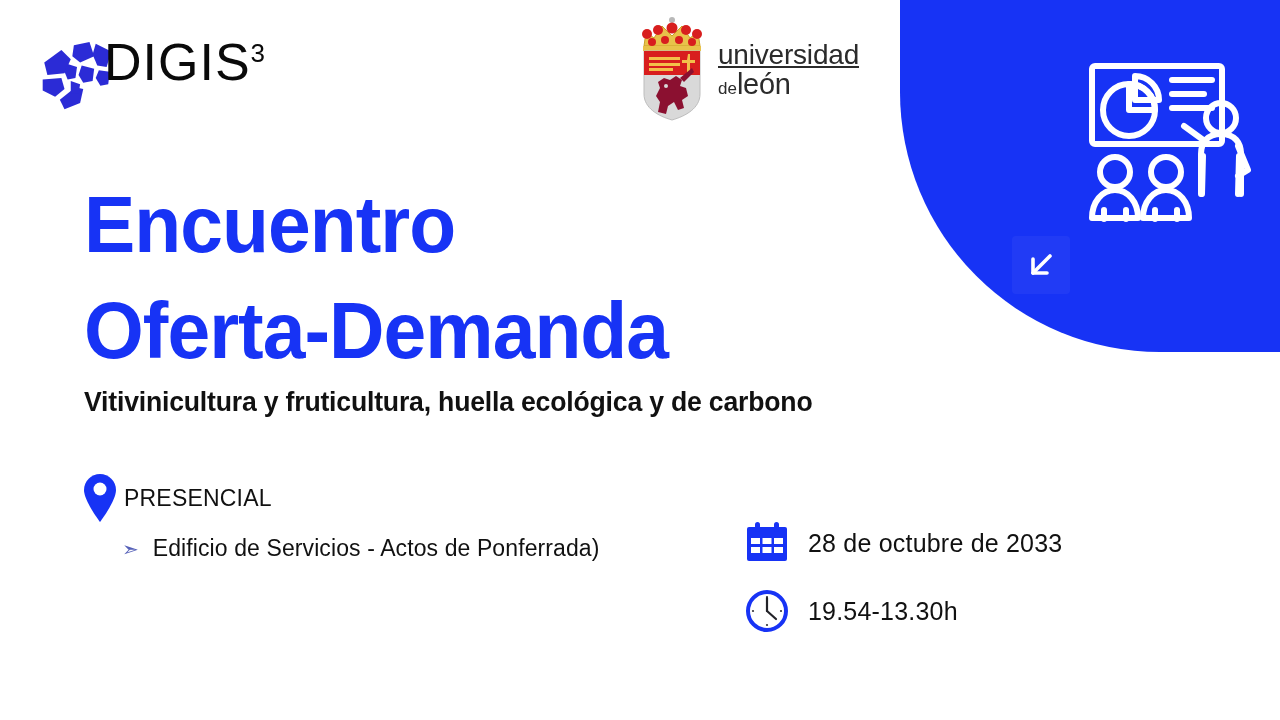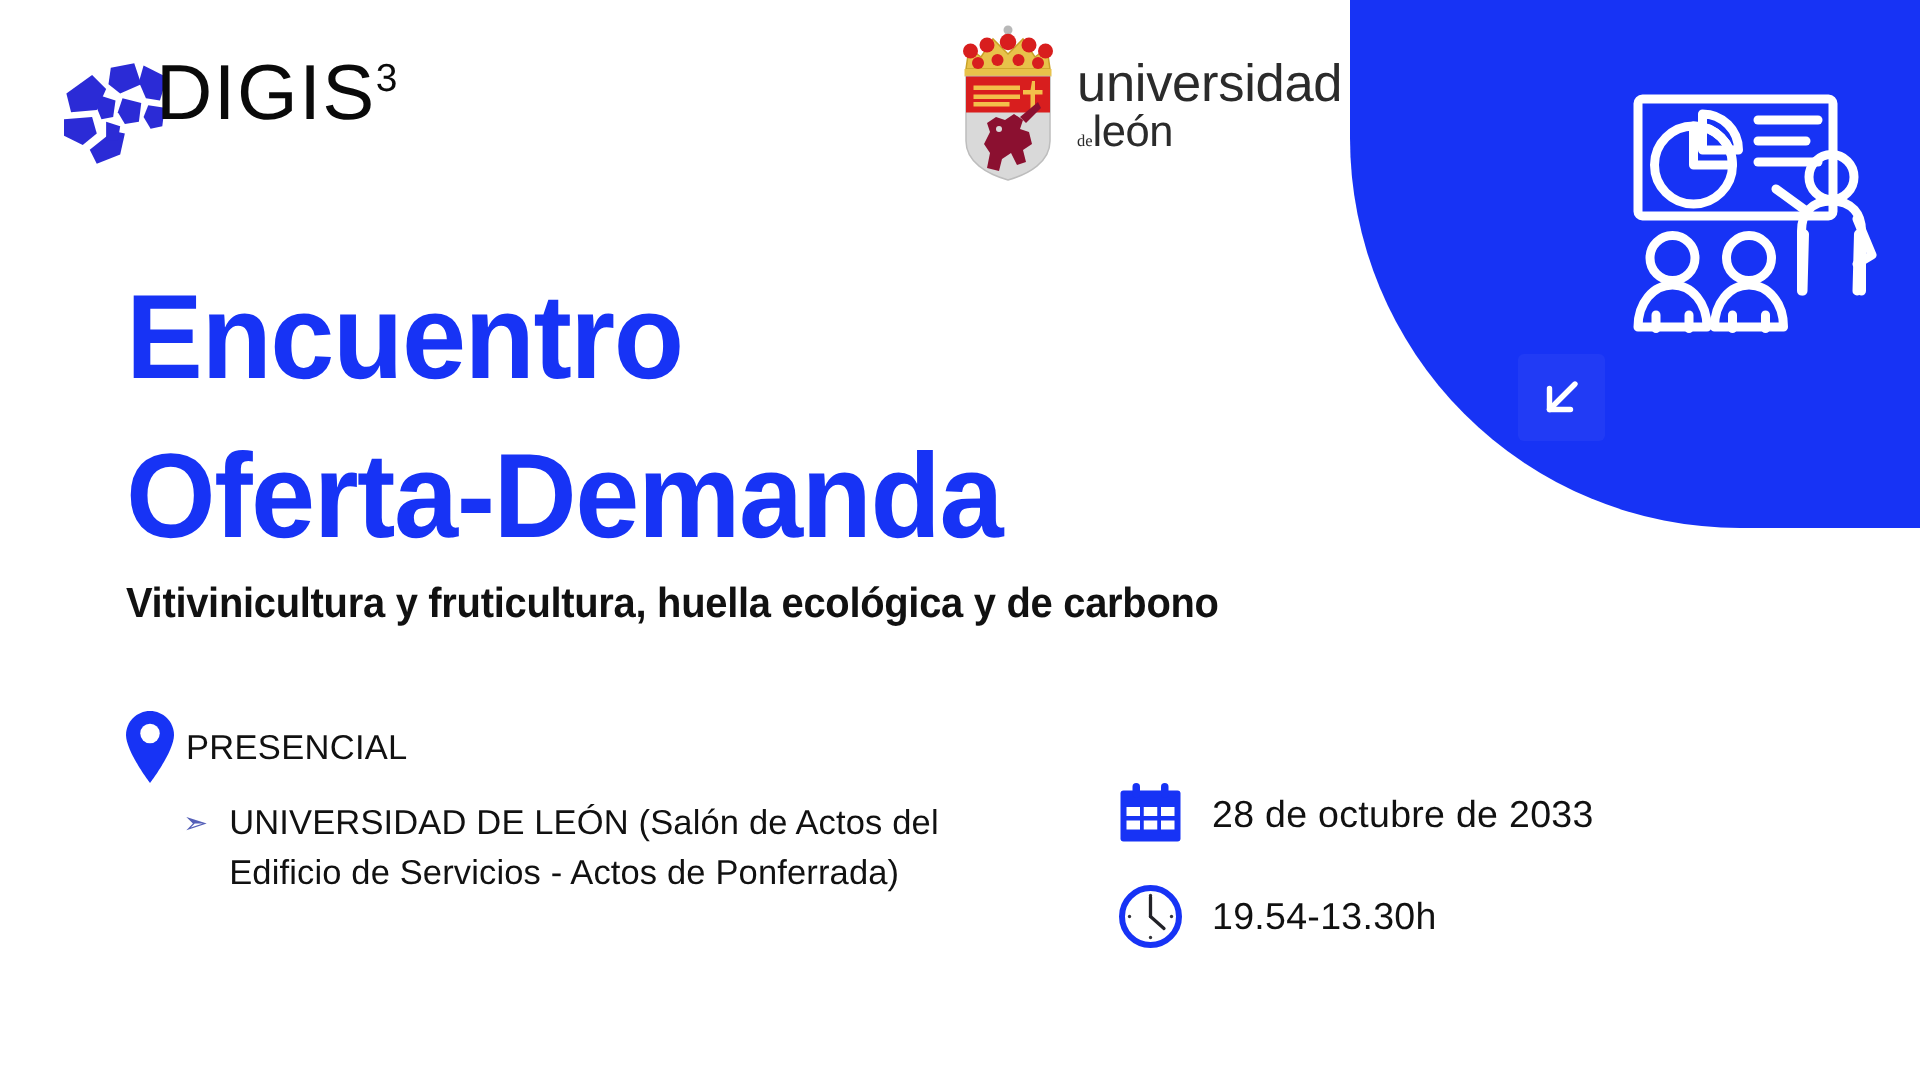--- a/index.html
+++ b/index.html
@@ -97,33 +97,33 @@
   .unileon-shield {
     width: 72px;
     height: 108px;
   }
   .unileon-text {
     margin-left: 10px;
     color: #2b2b2b;
     line-height: 1.0;
   }
   .unileon-l1 {
-    font-size: 35px;
+    font-size: 28px;
     font-weight: 400;
     letter-spacing: -0.2px;
     display: block;
+    text-decoration: underline;
   }
   .unileon-l2 {
     display: block;
     margin-top: 1px;
   }
   .unileon-de {
-    font-size: 11px;
-    font-weight: 400;
-    font-family: Liberation Serif, serif;
+    font-size: 17px;
+    font-weight: 400;
   }
   .unileon-leon {
     font-size: 29px;
     font-weight: 400;
     letter-spacing: -0.3px;
     text-align: right;
   }
 
   
   .headline {
@@ -334,21 +334,20 @@
     <svg class="pin-icon" viewBox="0 0 32 48">
       <path d="M16 0 C7.2 0 0 7.2 0 16 C0 27 16 48 16 48 C16 48 32 27 32 16 C32 7.2 24.8 0 16 0 Z" fill="#1733f5"></path>
       <circle cx="16" cy="15" r="6.5" fill="#ffffff"></circle>
     </svg>
     <div class="loc-head-label">PRESENCIAL</div>
   </div>
 
   <div class="venue">
     <span class="venue-bullet">➣</span>
     <div class="venue-lines">
-      <span>UNIVERSIDAD DE LEÓN (Salón de Actos del</span>
       <span>Edificio de Servicios - Actos de Ponferrada)</span>
     </div>
   </div>
 
   <div class="datetime">
 
     <div class="dt-row">
       <svg class="dt-icon" viewBox="0 0 46 46">
         <rect x="3" y="7" width="40" height="34" rx="2" fill="#1733f5"></rect>
         <rect x="11" y="2" width="5" height="10" rx="2.5" fill="#1733f5"></rect>

